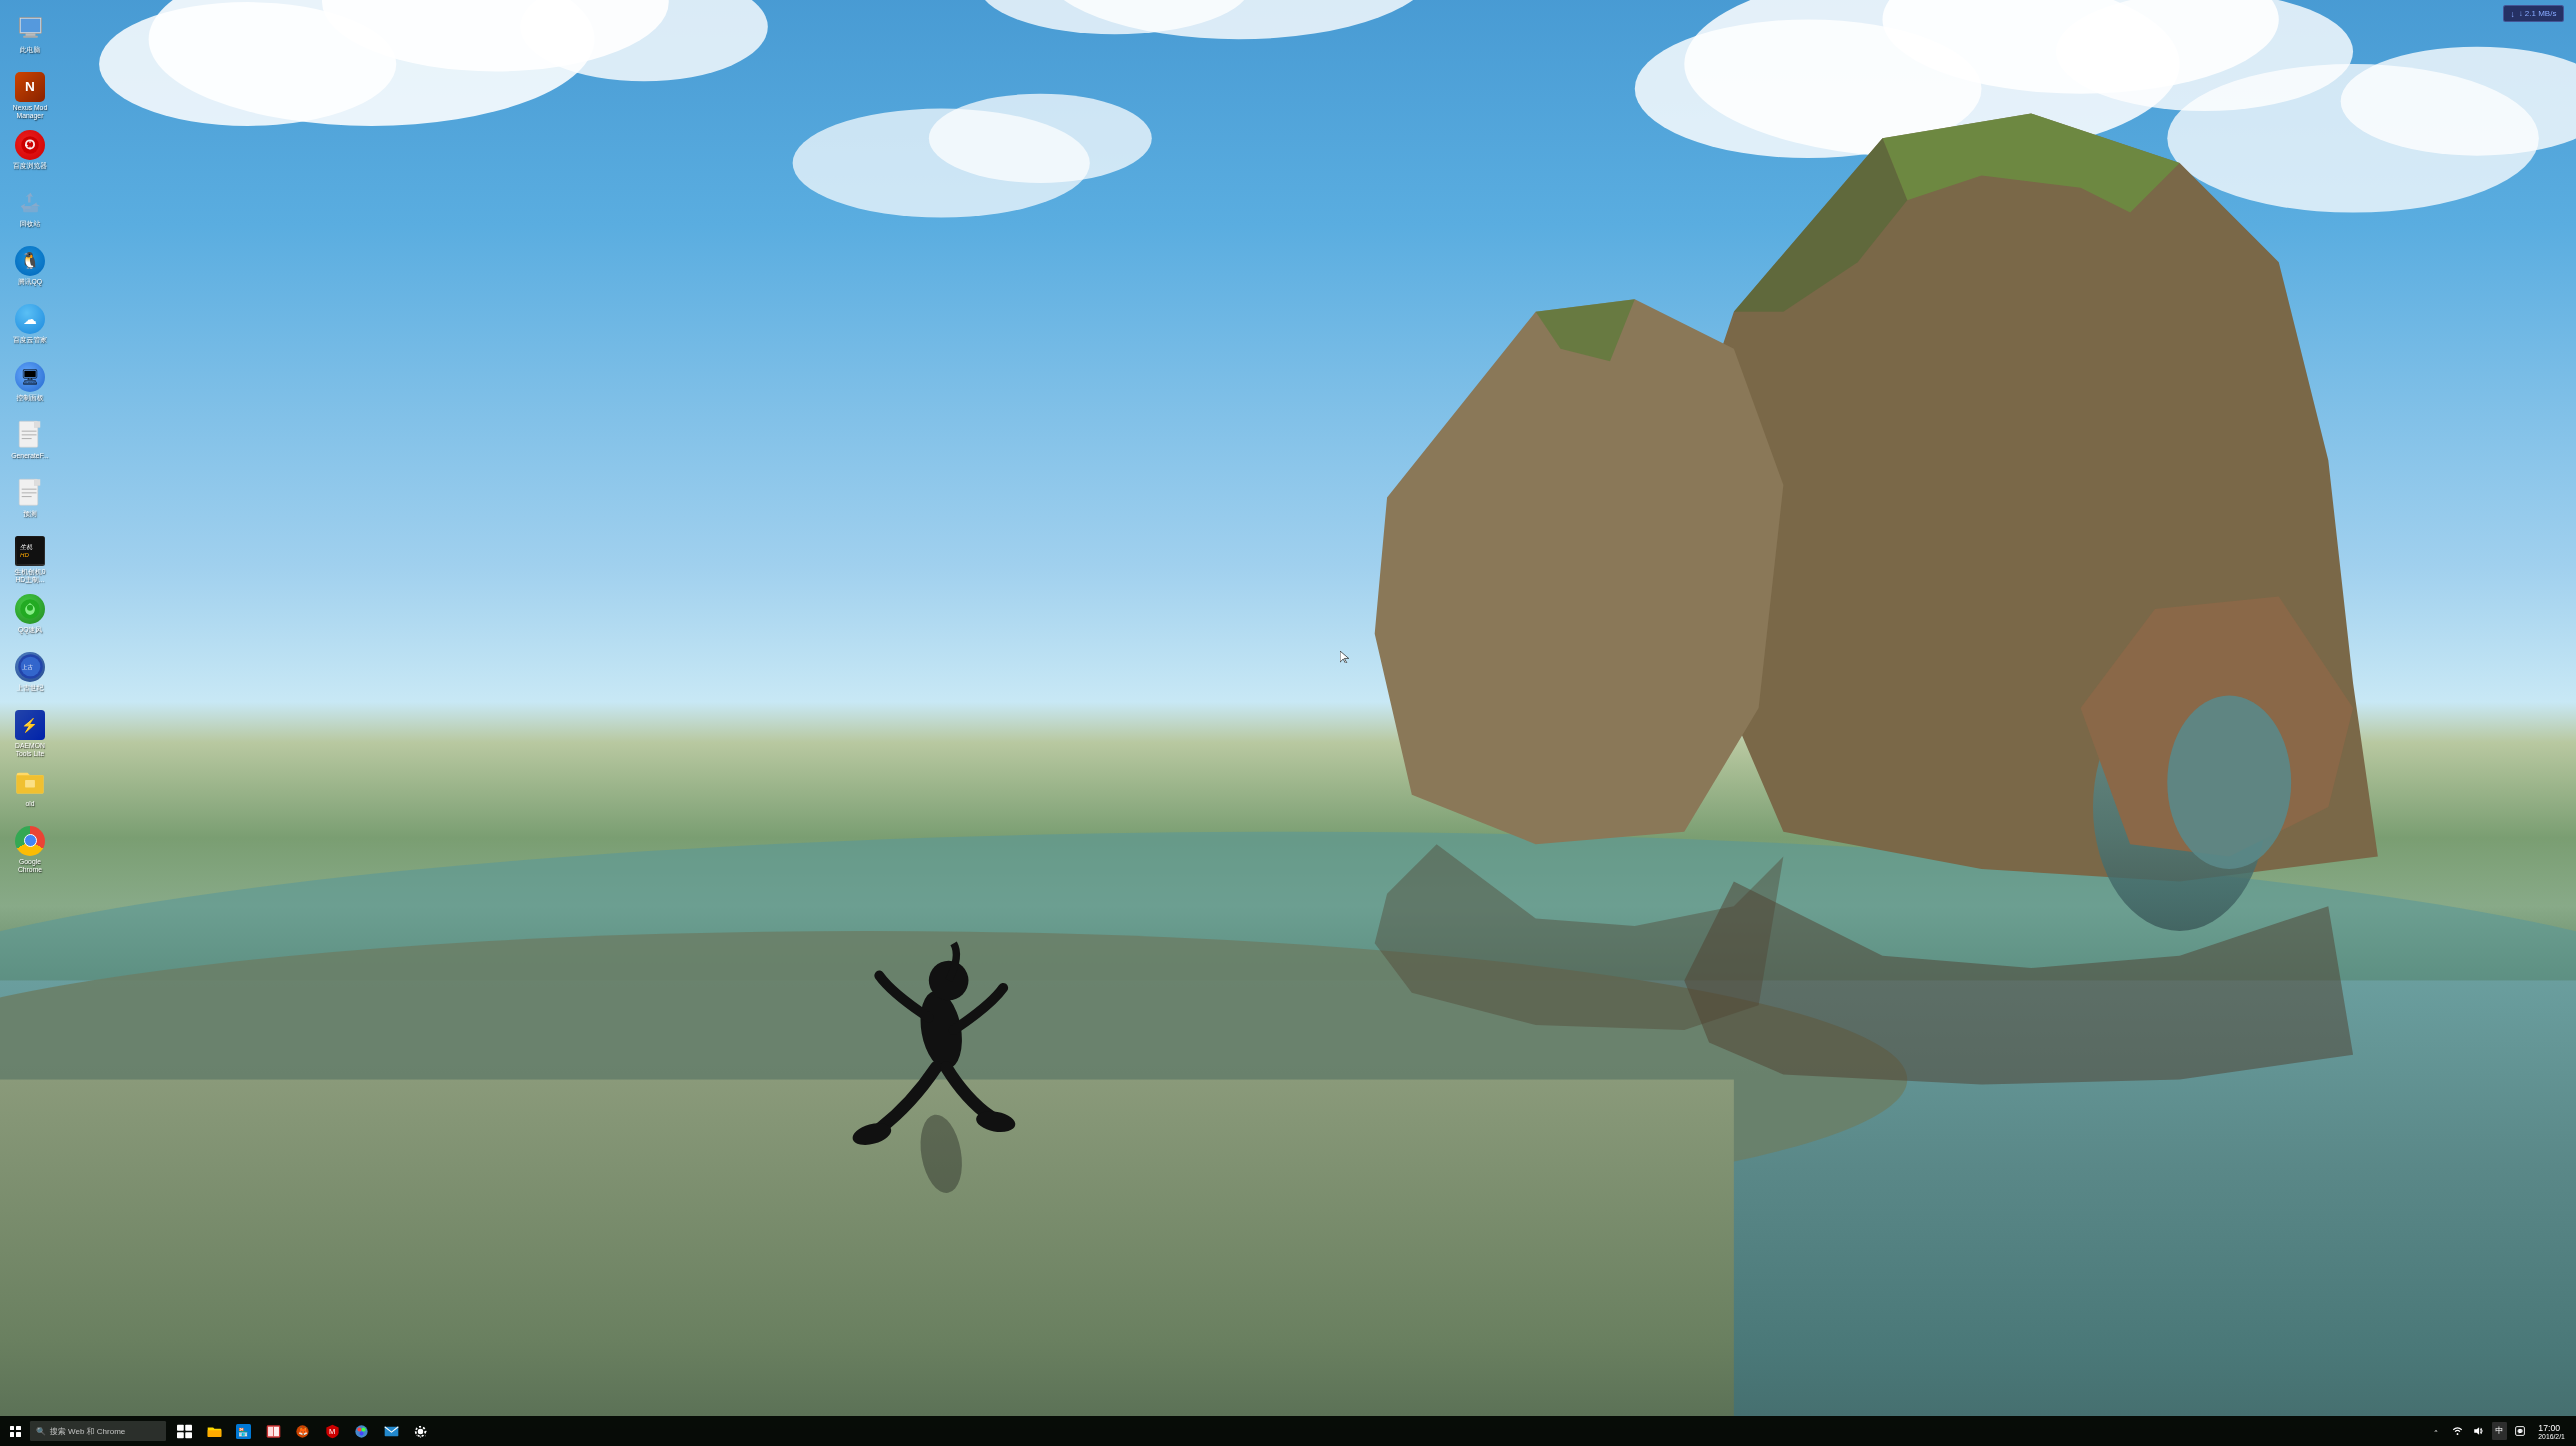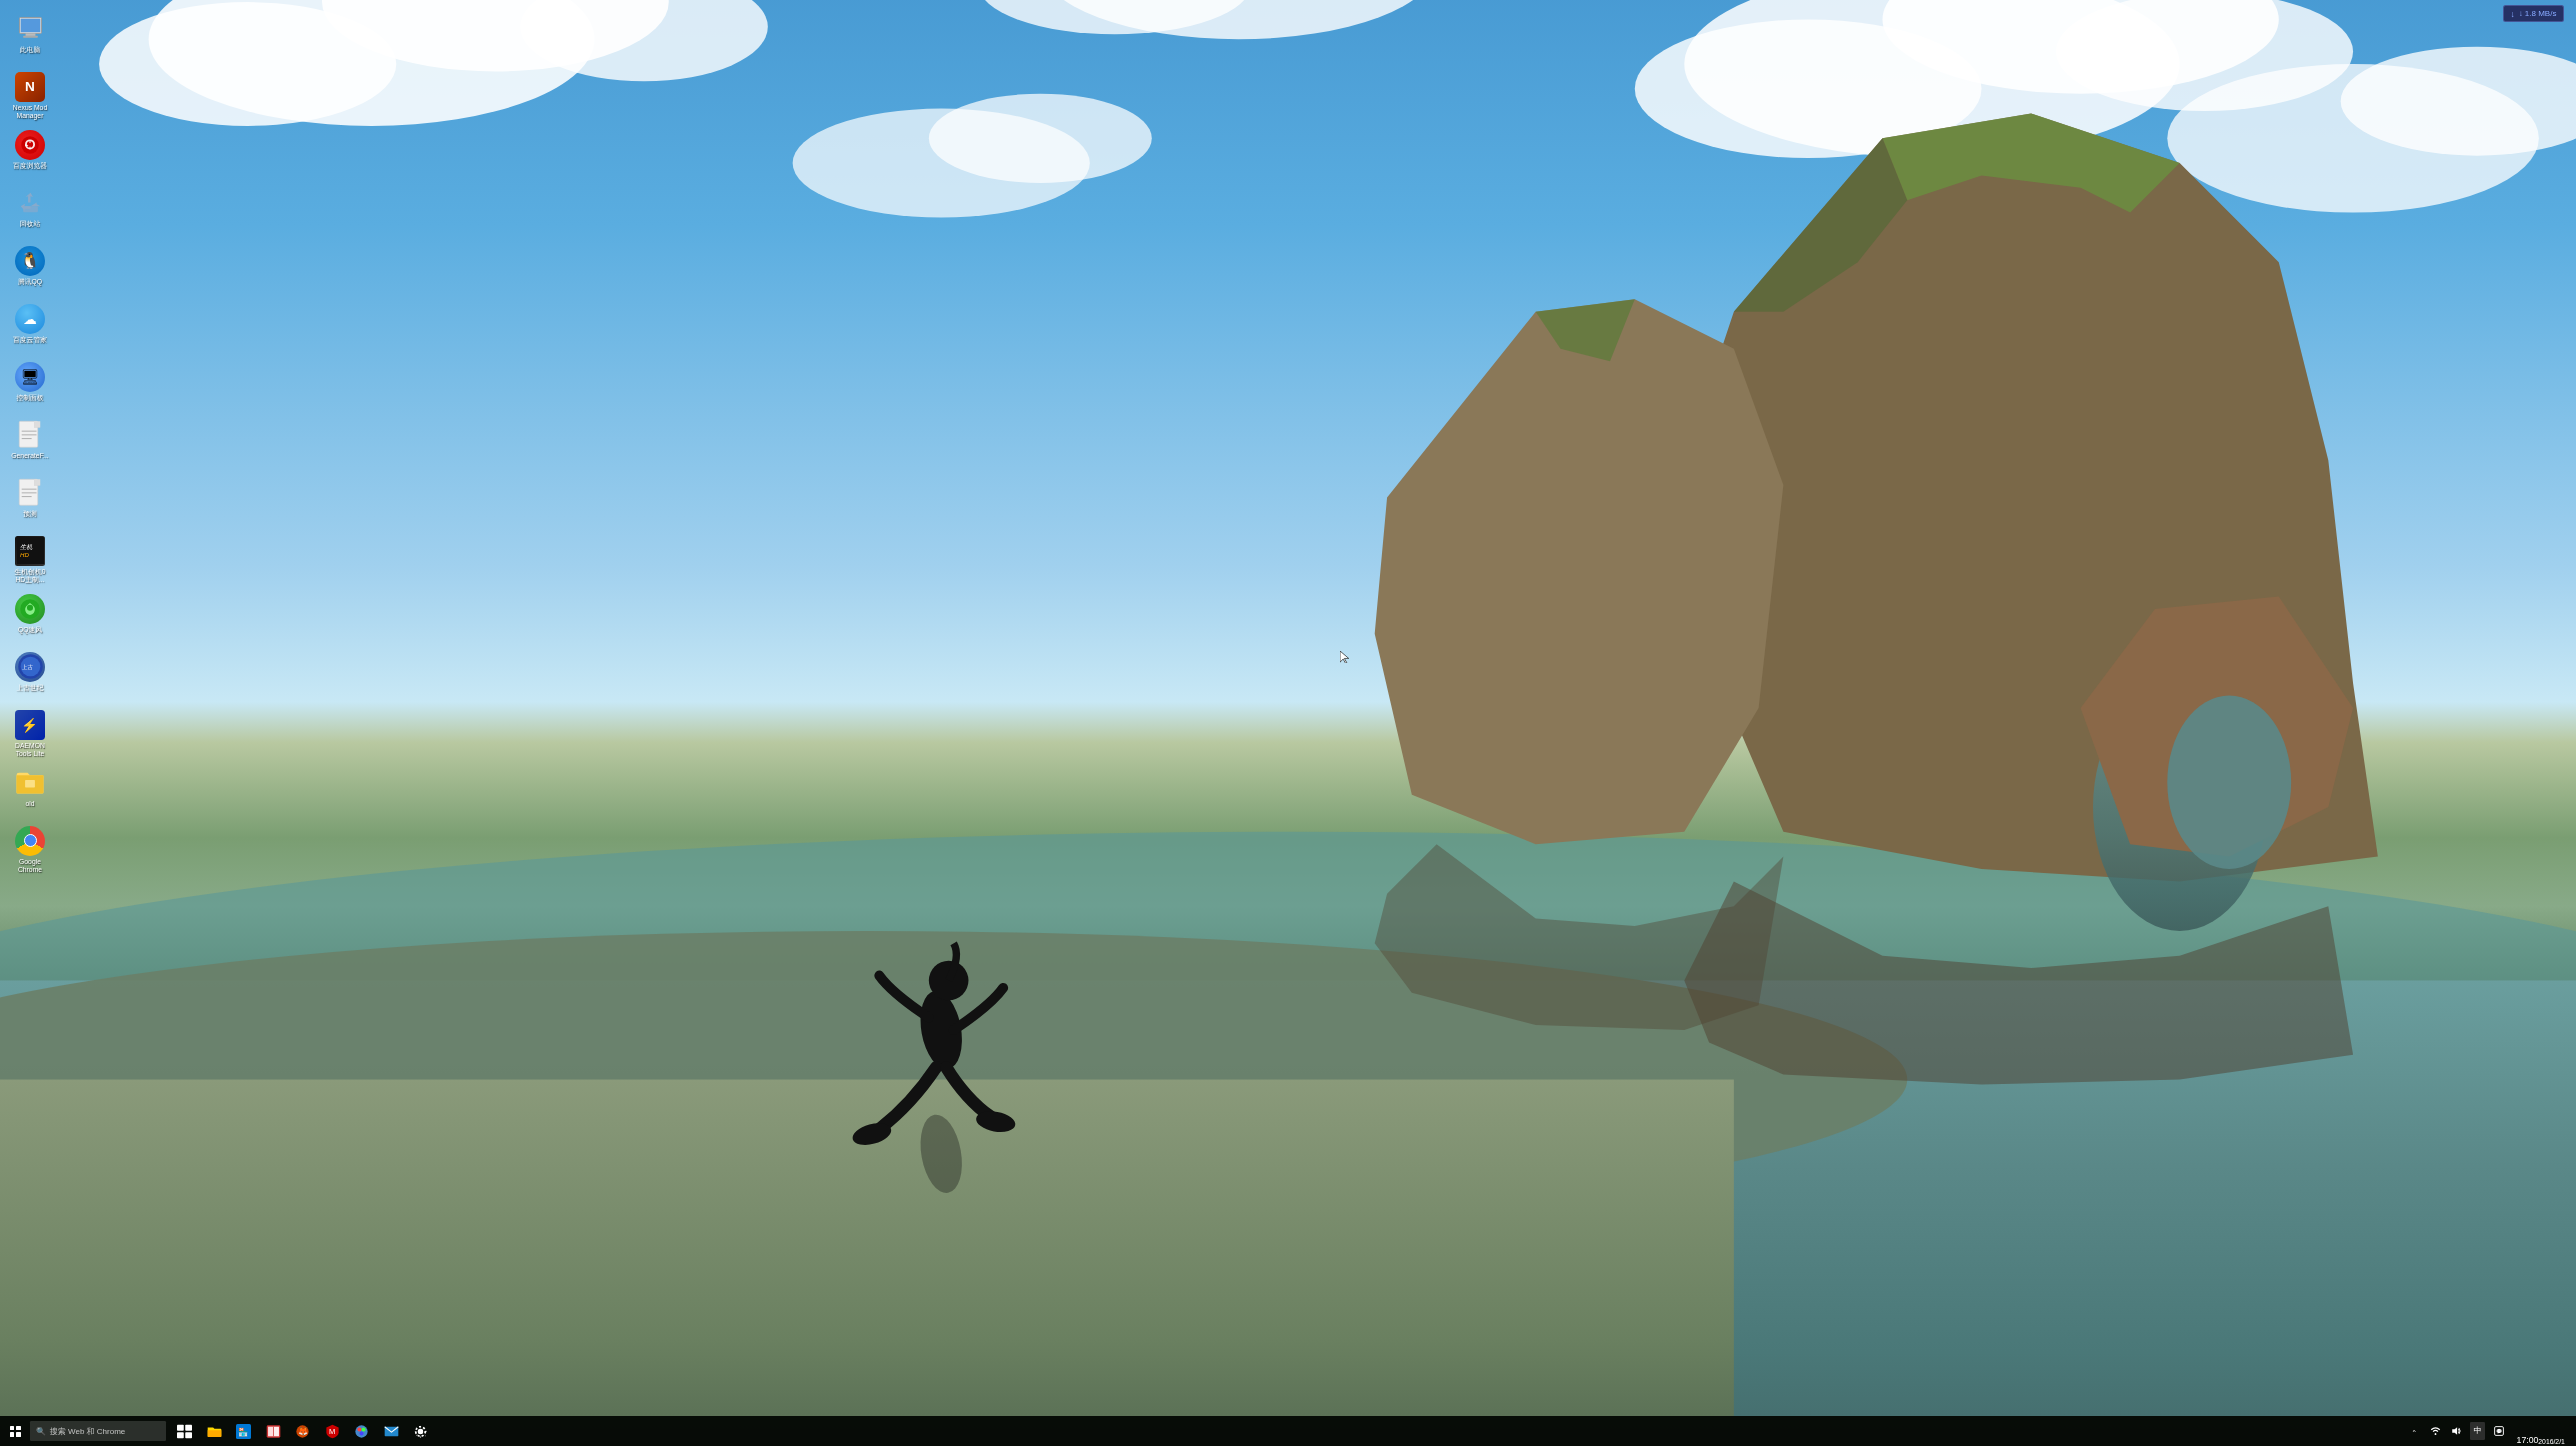--- a/index.html
+++ b/index.html
@@ -140,22 +140,22 @@
       display: flex;
       align-items: center;
       justify-content: center;
       cursor: pointer;
       color: white;
       font-size: 8.7px;
     }
 
     #clock-area {
       display: flex;
-      flex-direction: row;
-      align-items: flex-end;
+      flex-direction: column;
+      align-items: flex-start;
       justify-content: center;
       color: white;
       padding: 0 6.2px;
       cursor: pointer;
       height: 27px;
     }
 
     #time-display {
       font-size: 8.7px;
       font-weight: normal;
@@ -490,21 +490,21 @@
 
       <ellipse cx="352" cy="532" rx="8" ry="4" fill="#111" transform="rotate(-15 352 532)"></ellipse>
       <ellipse cx="402" cy="527" rx="8" ry="4" fill="#111" transform="rotate(10 402 527)"></ellipse>
 
       <ellipse cx="380" cy="540" rx="8" ry="16" fill="#111" opacity="0.35" transform="rotate(170 380 540)"></ellipse>
     </svg>
   </div>
 
   <div id="net-speed">
     <span style="font-size:8.7px;color:#88aaff;">↓</span>
-    <span>↓ 1.8 MB/s</span>
+    <span>↓ 2.1 MB/s</span>
   </div>
 
   <div id="mouse-cursor" style="left:52%;top:45%;">
     <svg width="10" height="12.4" viewBox="0 0 16 20">
       <polygon points="0,0 0,18 5,13 9,20 11,19 7,12 14,12" fill="white" stroke="black" stroke-width="1"></polygon>
     </svg>
   </div>
 
   <div id="desktop-icons">
 

